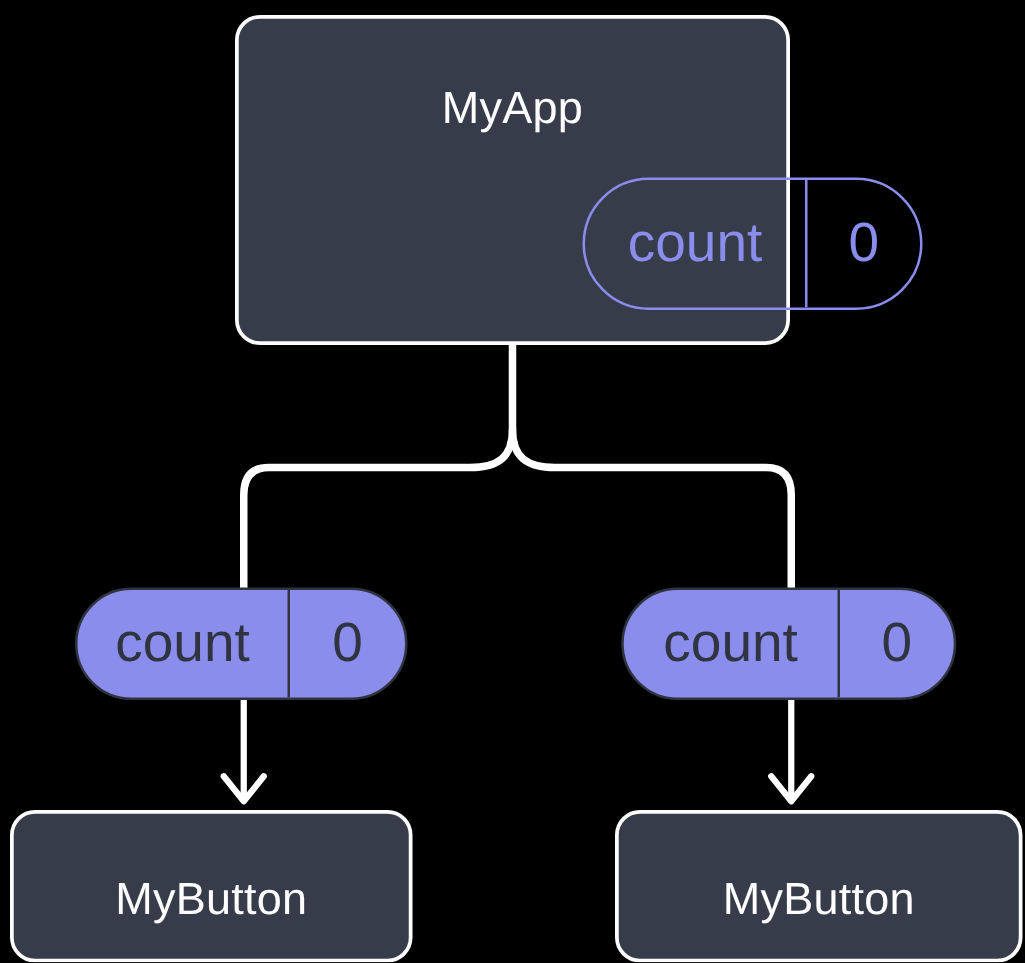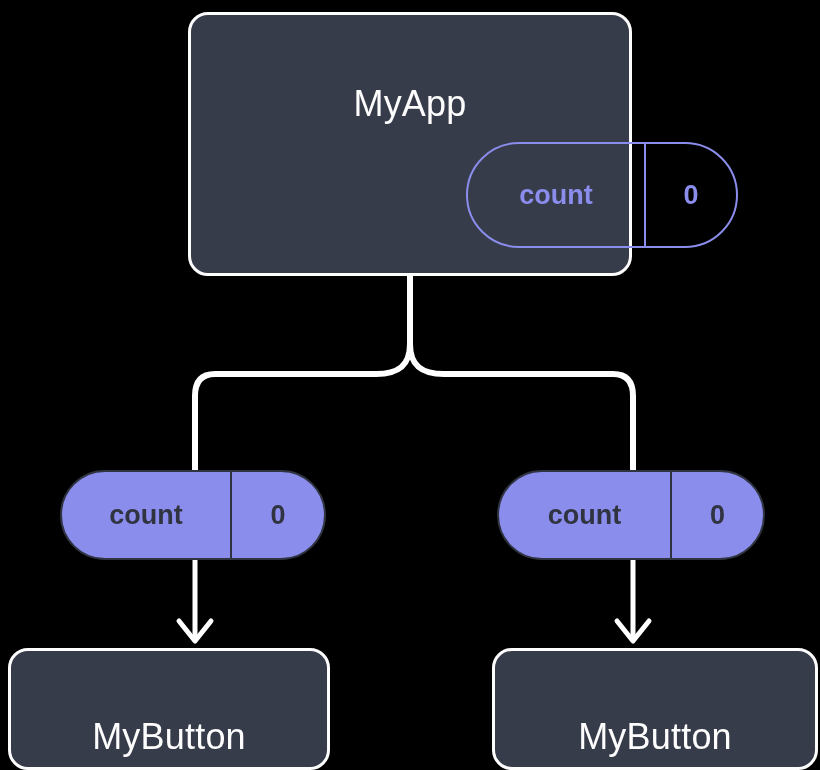--- a/index.html
+++ b/index.html
@@ -46,42 +46,41 @@
   .node-title {
     position: absolute;
     left: 0;
     right: 0;
     text-align: center;
     color: #fdfdfd;
     font-size: 36px;
     font-weight: 400;
     letter-spacing: 0.2px;
     white-space: nowrap;
-    margin-top: 18px;
   }
   #app-box .node-title { top: 50px; }
   .btn-title { top: 47px; }
 
   
   .pill {
     position: absolute;
     display: flex;
     align-items: stretch;
     box-sizing: border-box;
     border-radius: 999px;
     overflow: hidden;
   }
   .pill .pill-key,
   .pill .pill-val {
     display: flex;
     align-items: center;
     justify-content: center;
     box-sizing: border-box;
-    font-size: 27px;
-    font-weight: 700;
+    font-size: 44px;
+    font-weight: 400;
     white-space: nowrap;
   }
 
   
   #app-state-pill {
     left: 275px;
     top: 127px;
     width: 272px;
     height: 106px;
     border: 2px solid #8b8ded;

